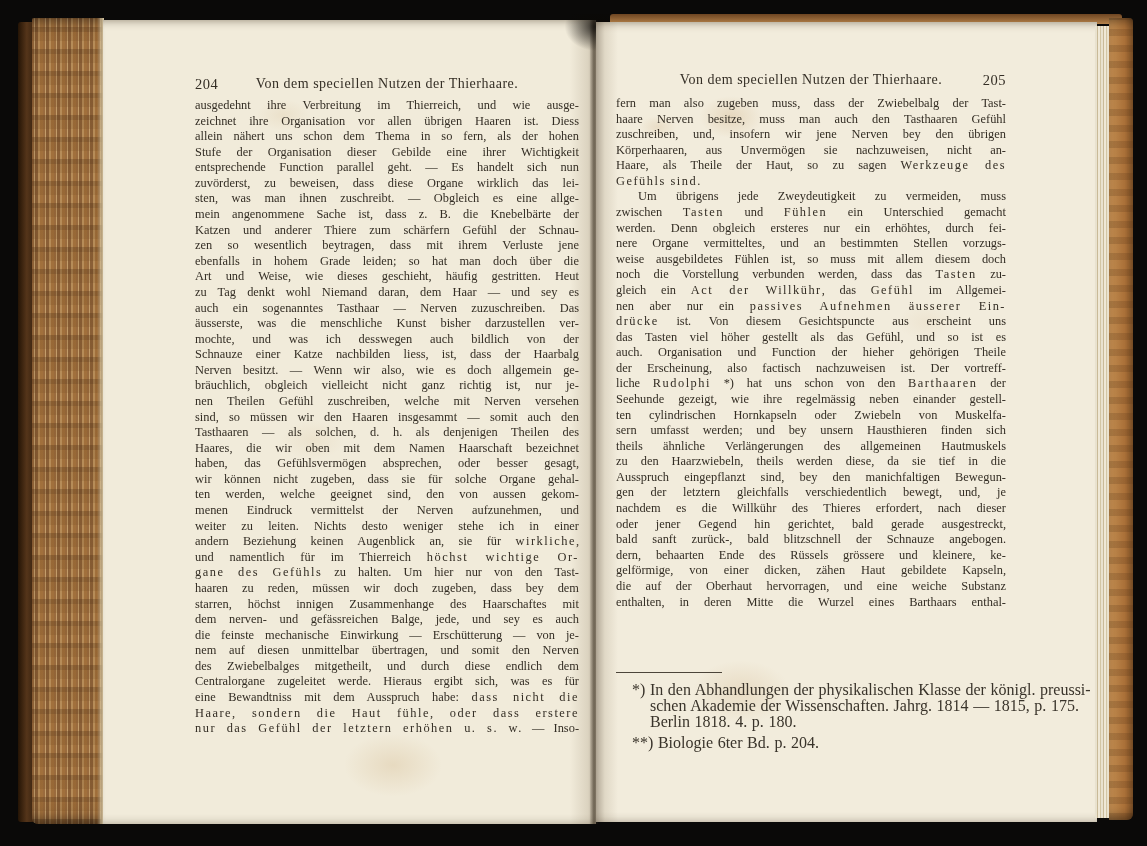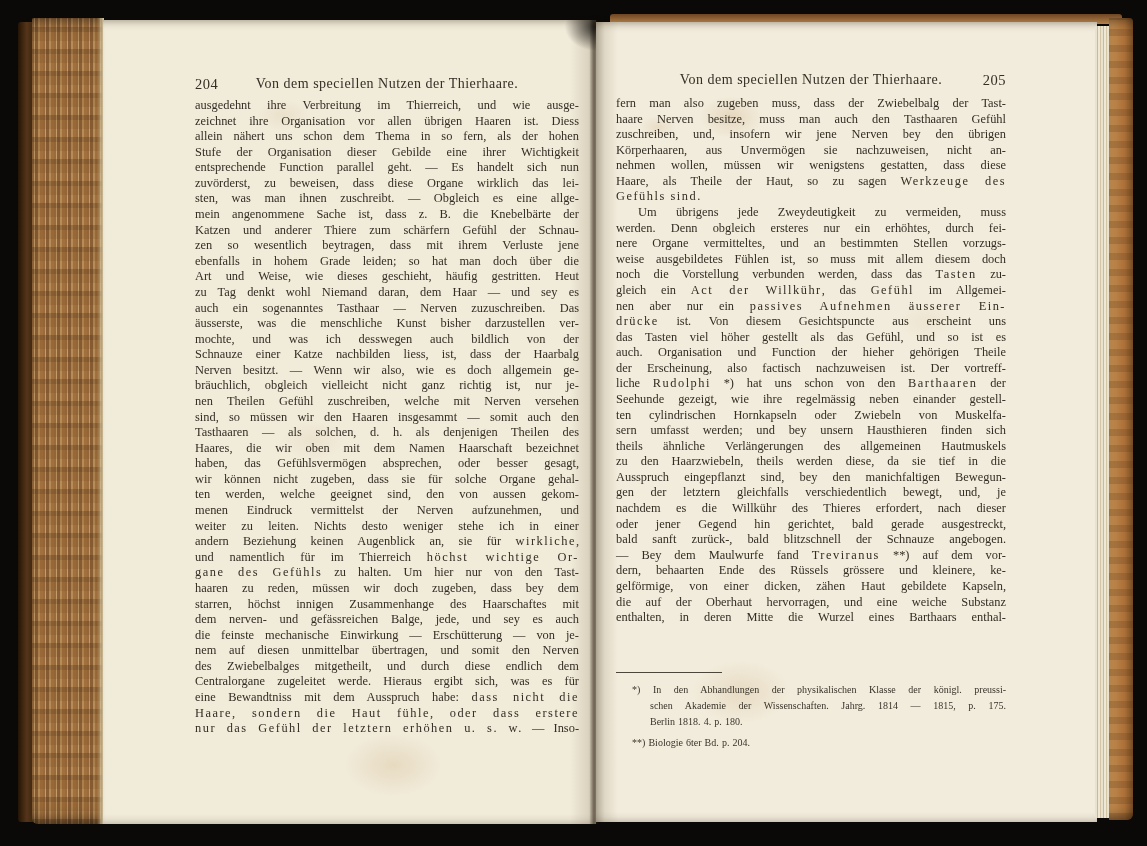--- a/index.html
+++ b/index.html
@@ -119,21 +119,21 @@
   .line.ind2 { padding-left: 18px; }
   .line.gap  { margin-top: 5px; }
   .sp { letter-spacing: 1.5px; }
 
   .footnote-rule {
     position: absolute; left: 20px; top: 650px; width: 106px;
     border-top: 1.6px solid #4c453a;
   }
   .footnotes {
     position: absolute; left: 36px; top: 660px; width: 374px;
-    font-size: 10px; color: #39332a;
+    font-size: 16px; color: #39332a;
   }
   .footnotes .line { height: 16px; line-height: 16px; word-spacing: .6px; }
 </style>
 </head>
 <body>
 
 <div class="scene">
 
   <div class="cover-left"></div>
   <div class="fore-edge-left"></div>
@@ -195,24 +195,24 @@
   <div class="page page-right">
     <div class="running-head">
       <span class="title">Von dem speciellen Nutzen der Thierhaare.</span>
       <span class="pagenum">205</span>
     </div>
     <div class="body-text">
         <div class="line">fern man also zugeben muss, dass der Zwiebelbalg der Tast-</div>
         <div class="line">haare Nerven besitze, muss man auch den Tasthaaren Gefühl</div>
         <div class="line">zuschreiben, und, insofern wir jene Nerven bey den übrigen</div>
         <div class="line">Körperhaaren, aus Unvermögen sie nachzuweisen, nicht an-</div>
-        <div class="line">nehmen wollen, müssen wir wenigstens gestatten, dass diese</div>
         <div class="line">Haare, als Theile der Haut, so zu sagen <span class="sp">Werkzeuge des</span></div>
         <div class="line nojust"><span class="sp">Gefühls sind.</span></div>
         <div class="line ind1">Um übrigens jede Zweydeutigkeit zu vermeiden, muss</div>
+        <div class="line">zwischen <span class="sp">Tasten</span> und <span class="sp">Fühlen</span> ein Unterschied gemacht</div>
         <div class="line">werden. Denn obgleich ersteres nur ein erhöhtes, durch fei-</div>
         <div class="line">nere Organe vermitteltes, und an bestimmten Stellen vorzugs-</div>
         <div class="line">weise ausgebildetes Fühlen ist, so muss mit allem diesem doch</div>
         <div class="line">noch die Vorstellung verbunden werden, dass das <span class="sp">Tasten</span> zu-</div>
         <div class="line">gleich ein <span class="sp">Act der Willkühr</span>, das <span class="sp">Gefühl</span> im Allgemei-</div>
         <div class="line">nen aber nur ein <span class="sp">passives Aufnehmen äusserer Ein-</span></div>
         <div class="line"><span class="sp">drücke</span> ist. Von diesem Gesichtspuncte aus erscheint uns</div>
         <div class="line">das Tasten viel höher gestellt als das Gefühl, und so ist es</div>
         <div class="line">auch. Organisation und Function der hieher gehörigen Theile</div>
         <div class="line">der Erscheinung, also factisch nachzuweisen ist. Der vortreff-</div>
@@ -220,21 +220,20 @@
         <div class="line">Seehunde gezeigt, wie ihre regelmässig neben einander gestell-</div>
         <div class="line">ten cylindrischen Hornkapseln oder Zwiebeln von Muskelfa-</div>
         <div class="line">sern umfasst werden; und bey unsern Hausthieren finden sich</div>
         <div class="line">theils ähnliche Verlängerungen des allgemeinen Hautmuskels</div>
         <div class="line">zu den Haarzwiebeln, theils werden diese, da sie tief in die</div>
         <div class="line">Ausspruch eingepflanzt sind, bey den manichfaltigen Bewegun-</div>
         <div class="line">gen der letztern gleichfalls verschiedentlich bewegt, und, je</div>
         <div class="line">nachdem es die Willkühr des Thieres erfordert, nach dieser</div>
         <div class="line">oder jener Gegend hin gerichtet, bald gerade ausgestreckt,</div>
         <div class="line">bald sanft zurück-, bald blitzschnell der Schnauze angebogen.</div>
-        <div class="line">— Bey dem Maulwurfe fand <span class="sp">Treviranus</span> **) auf dem vor-</div>
         <div class="line">dern, behaarten Ende des Rüssels grössere und kleinere, ke-</div>
         <div class="line">gelförmige, von einer dicken, zähen Haut gebildete Kapseln,</div>
         <div class="line">die auf der Oberhaut hervorragen, und eine weiche Substanz</div>
         <div class="line">enthalten, in deren Mitte die Wurzel eines Barthaars enthal-</div>
       </div>
     <div class="footnote-rule"></div>
     <div class="footnotes">
         <div class="line">*) In den Abhandlungen der physikalischen Klasse der königl. preussi-</div>
         <div class="line ind2">schen Akademie der Wissenschaften. Jahrg. 1814 — 1815, p. 175.</div>
         <div class="line nojust ind2">Berlin 1818. 4. p. 180.</div>

